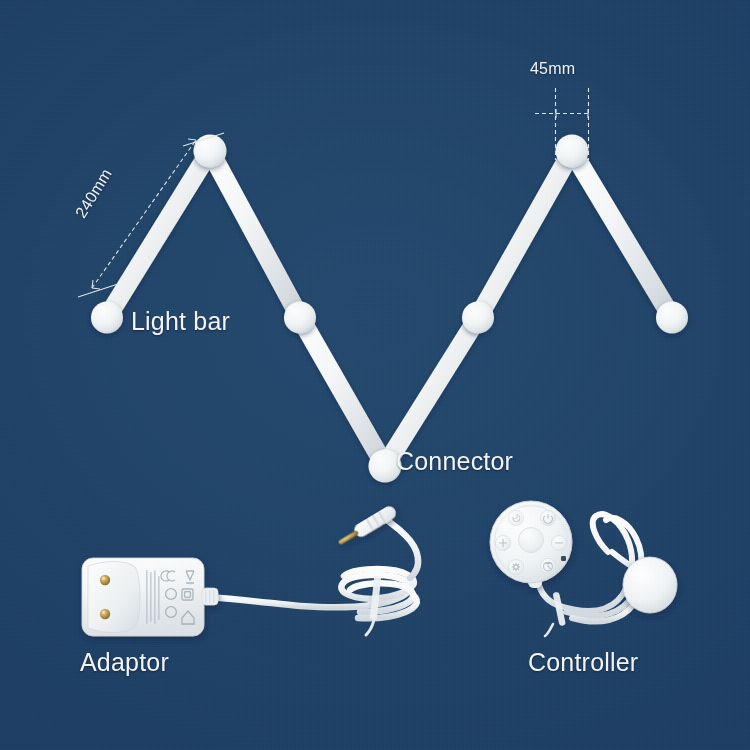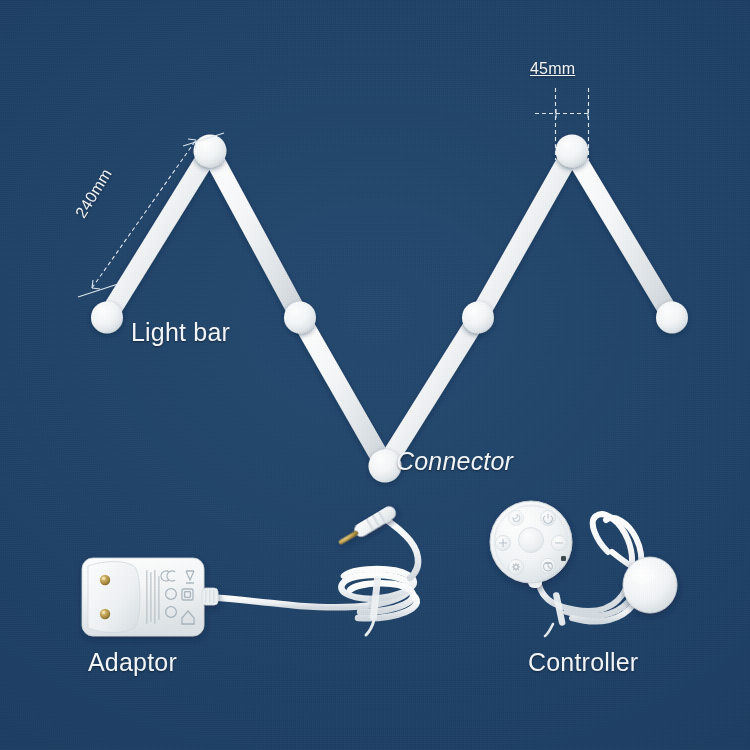--- a/index.html
+++ b/index.html
@@ -32,25 +32,25 @@
     position:absolute;
     color:#f2f5f8;
     font-family:"Liberation Sans", sans-serif;
     white-space:nowrap;
     letter-spacing:.2px;
     text-shadow:0 1px 2px rgba(0,0,0,.45);
     z-index:40;
   }
   .lbl-part{font-size:25px;}
   .lbl-dim{font-size:16px;font-weight:400;}
-  #lbl-lightbar{left:131px;top:318px;}
-  #lbl-connector{left:396px;top:447px;font-style:italic;}
-  #lbl-adaptor{left:88px;top:648px;}
+  #lbl-lightbar{left:131px;top:307px;}
+  #lbl-connector{left:396px;top:447px;}
+  #lbl-adaptor{left:80px;top:648px;}
   #lbl-controller{left:528px;top:648px;}
-  #lbl-45mm{left:530px;top:60px;text-decoration:underline;}
+  #lbl-45mm{left:530px;top:60px;}
   #lbl-240mm{
     left:72px;top:212px;
     transform:rotate(-58.5deg);
     transform-origin:left top;
   }
 </style>
 </head>
 <body>
 
 <div id="stage">

